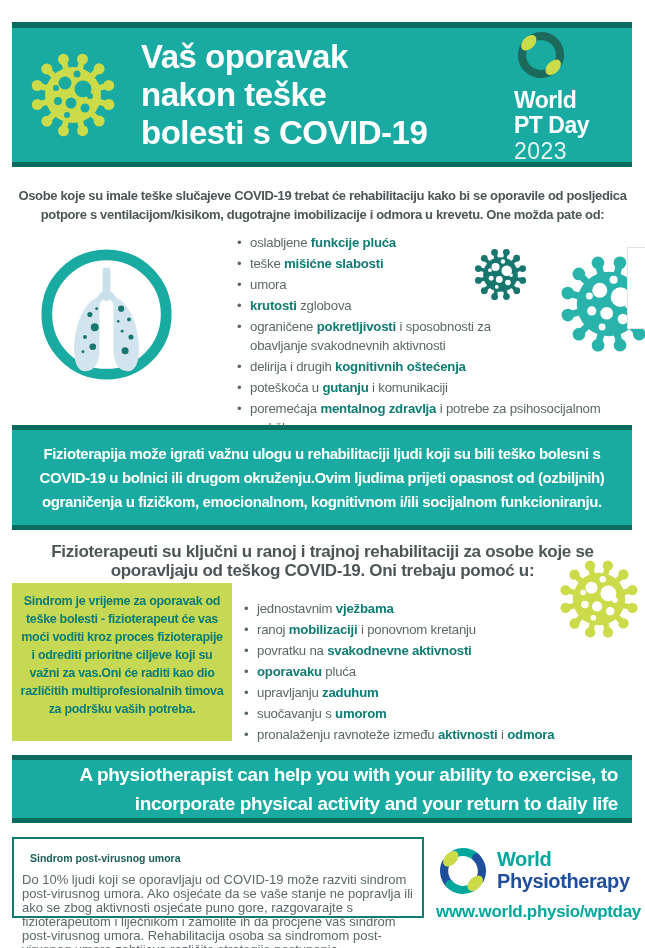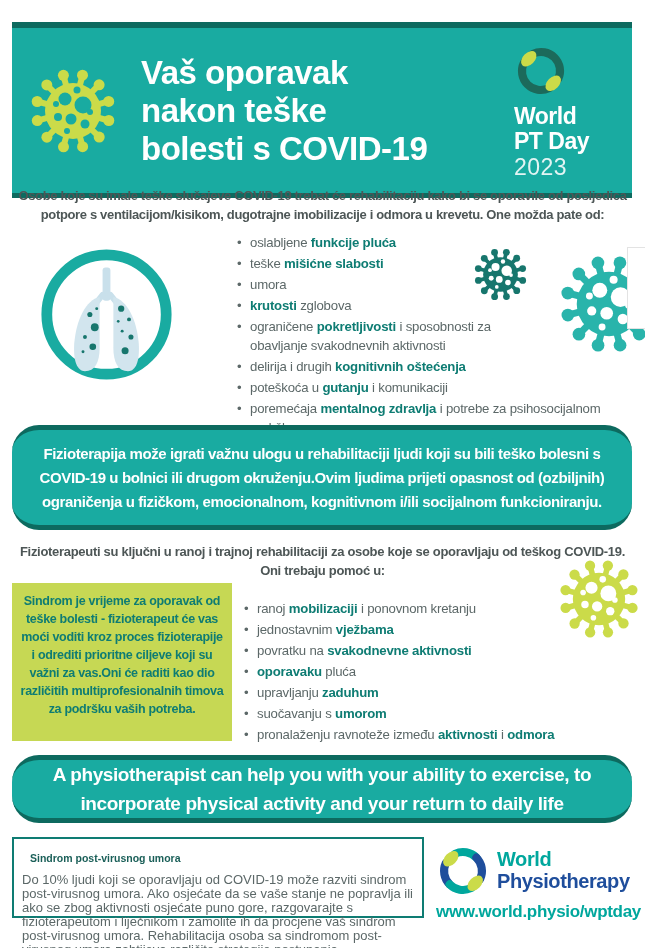--- a/index.html
+++ b/index.html
@@ -1,20 +1,20 @@
 <!DOCTYPE html>
 <html style="--teal: #19ABA1; --tealDark: #0D6A5F; --tealBold: #0E7C73; --textDark: #4D5656; --textGray: #5C6868; --yellow: #CBDB49; --yellowBox: #C6D854; --virusDark: #17766D; --virusLight: #29B4AB; --lungsFill: #D2E5EE; --lungsPipe: #C9E0EB; --ringGreen: #1C6A5B; --blue: #1F4E9C; --logoTeal: #00A79D; --white: #FFFFFF;"><head>
 <meta charset="utf-8">
 <style>
   html,body{margin:0;padding:0;background:#fff;}
   body{width:645px;height:948px;font-family:"Liberation Sans",sans-serif;}
   .page{position:relative;width:645px;height:948px;overflow:hidden;background:#fff;}
 
   
-  .header{position:absolute;left:12px;right:13px;top:22px;height:176px;box-sizing:border-box;
+  .header{position:absolute;left:12px;right:13px;top:22px;height:145px;box-sizing:border-box;
     background:var(--teal);border-top:6px solid var(--tealDark);border-bottom:5px solid var(--tealDark);
     display:flex;align-items:center;}
   .header-virus{width:92px;height:92px;margin-left:15px;flex:0 0 auto;}
   .title{flex:1;margin:0 0 0 22px;color:#fff;font-size:33px;line-height:38px;font-weight:bold;letter-spacing:-0.5px;}
   .header-logo{width:116px;margin-right:2px;color:#fff;padding-top:2px;flex:0 0 auto;}
   .ring{width:54px;height:54px;display:block;margin-bottom:6px;}
   .hl-line{font-size:23px;font-weight:bold;line-height:25px;letter-spacing:-0.5px;}
   .hl-year{font-size:23px;font-weight:normal;line-height:26px;opacity:.88;letter-spacing:0.5px;}
 
   
@@ -40,27 +40,27 @@
   .v-big{left:556px;top:251px;width:106px;height:106px;}
   .v-yellow{left:556px;top:556px;width:86px;height:86px;}
   .header .header-virus{position:static;}
   .artifact{position:absolute;left:627px;top:247px;width:19px;height:80px;background:#fff;
     border:1px solid #E3E3E3;border-right:none;z-index:5;}
 
   
   .banner{position:absolute;left:12px;right:13px;box-sizing:border-box;background:var(--teal);
     border-top:5px solid var(--tealDark);border-bottom:5px solid var(--tealDark);
     display:flex;align-items:center;justify-content:center;text-align:center;
-    color:#fff;font-weight:bold;border-radius:27px;}
+    color:#fff;font-weight:bold;}
   .banner1{top:425px;height:105px;font-size:15px;line-height:24px;letter-spacing:-0.4px;padding:0 18px;}
-  .banner2{top:755px;height:68px;font-size:19px;line-height:29px;letter-spacing:-0.4px;padding:16px 14px;}
+  .banner2{top:755px;height:68px;font-size:19px;line-height:29px;letter-spacing:-0.4px;padding:16px 14px;text-align:right;}
 
   
   .s2-heading{position:absolute;top:542px;left:18px;right:18px;margin:0;text-align:center;
-    font-weight:bold;font-size:13px;line-height:19px;letter-spacing:-0.3px;color:var(--textDark);}
+    font-weight:bold;font-size:17px;line-height:19px;letter-spacing:-0.3px;color:var(--textDark);}
   .ybox{position:absolute;top:583px;left:12px;width:220px;height:158px;box-sizing:border-box;
     background:var(--yellowBox);padding:9px 7px;text-align:center;
     font-weight:bold;font-size:12.5px;line-height:18px;letter-spacing:-0.3px;color:var(--tealBold);}
 
   
   .footer-box{position:absolute;left:12px;top:837px;width:412px;height:81px;box-sizing:border-box;
     border:2px solid var(--tealBold);padding:5px 8px;background:#fff;}
   .footer-box h3{margin:8px;font-size:10.5px;line-height:13px;font-weight:bold;color:#1A5F58;}
   .footer-box p{margin:2px 0 16px;font-size:13px;line-height:14px;color:var(--textGray);}
   .footer-logo{position:absolute;left:436px;top:844px;width:208px;}
@@ -251,22 +251,22 @@
     </div>
   <div class="artifact"></div>
 
   <div class="banner banner1">
     <span>Fizioterapija može igrati važnu ulogu u rehabilitaciji ljudi koji su bili teško bolesni s COVID-19 u bolnici ili drugom okruženju.Ovim ljudima prijeti opasnost od (ozbiljnih) ograničenja u fizičkom, emocionalnom, kognitivnom i/ili socijalnom funkcioniranju.</span>
   </div>
 
   <h2 class="s2-heading">Fizioterapeuti su ključni u ranoj i trajnoj rehabilitaciji za osobe koje se oporavljaju od teškog COVID-19. Oni trebaju pomoć u:</h2>
   <div class="ybox">Sindrom je vrijeme za oporavak od teške bolesti - fizioterapeut će vas moći voditi kroz proces fizioterapije i odrediti prioritne ciljeve koji su važni za vas.Oni će raditi kao dio različitih multiprofesionalnih timova za podršku vaših potreba.</div>
   <ul class="blist s2-list">
+    <li><span>jednostavnim </span><span class="seg-bold">vježbama</span></li>
     <li><span>ranoj </span><span class="seg-bold">mobilizaciji</span><span> i ponovnom kretanju</span></li>
-    <li><span>jednostavnim </span><span class="seg-bold">vježbama</span></li>
     <li><span>povratku na </span><span class="seg-bold">svakodnevne aktivnosti</span></li>
     <li><span class="seg-bold">oporavaku</span><span> pluća</span></li>
     <li><span>upravljanju </span><span class="seg-bold">zaduhum</span></li>
     <li><span>suočavanju s </span><span class="seg-bold">umorom</span></li>
     <li><span>pronalaženju ravnoteže između </span><span class="seg-bold">aktivnosti</span><span> i </span><span class="seg-bold">odmora</span></li>
   </ul>
   <div class="virus v-yellow">
       <svg viewBox="-46 -46 92 92">
         <line x1="21.3" y1="5.7" x2="33.8" y2="9.0" stroke="var(--yellow)" stroke-width="6"></line>
         <circle cx="35.8" cy="9.5" r="5.5" fill="var(--yellow)"></circle>

